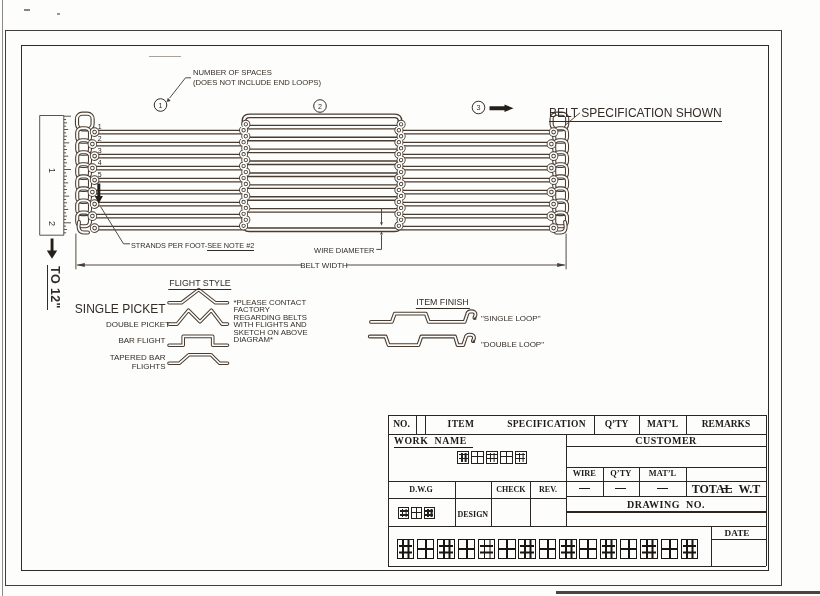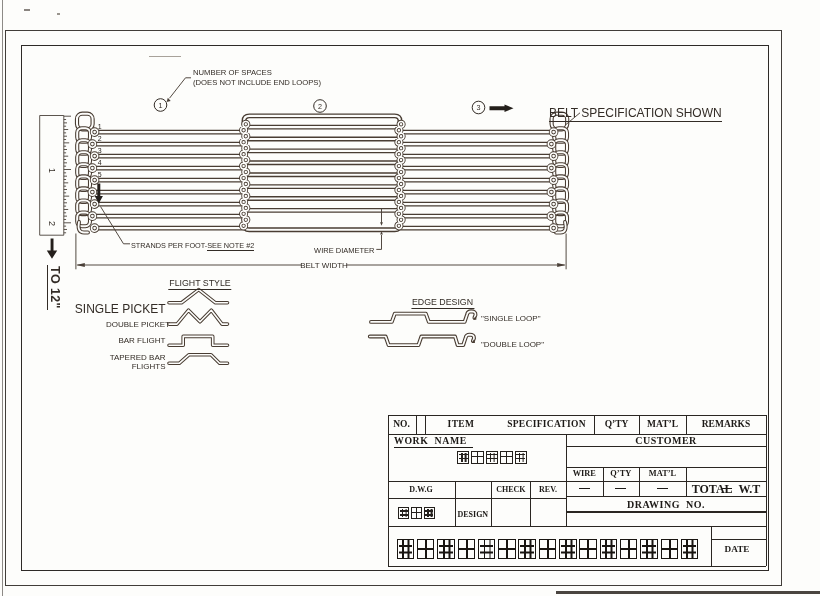--- a/index.html
+++ b/index.html
@@ -400,22 +400,28 @@
 
 <div class="t r" style="left:165.5px;top:301.5px;font-size:12px;">SINGLE PICKET</div>
 
 <div class="t r" style="left:170px;top:319.5px;font-size:8px;">DOUBLE PICKET</div>
 
 <div class="t r" style="left:165.5px;top:336px;font-size:8px;">BAR FLIGHT</div>
 
 <div class="t r" style="left:165.5px;top:352.5px;font-size:8px;">TAPERED BAR</div>
 <div class="t r" style="left:165.5px;top:361.7px;font-size:8px;">FLIGHTS</div>
 
-
-<div class="t c" style="left:442.5px;top:297px;font-size:8.8px;border-bottom:1px solid #332c26;padding:0 1px 1px;">EDGE DESIGN</div>
+<div class="t" style="left:233.5px;top:299px;font-size:7.8px;line-height:7.42px;white-space:pre;">*PLEASE CONTACT
+FACTORY
+REGARDING BELTS
+WITH FLIGHTS AND
+SKETCH ON ABOVE
+DIAGRAM*</div>
+
+<div class="t c" style="left:442.5px;top:297px;font-size:8.8px;border-bottom:1px solid #332c26;padding:0 1px 1px;">ITEM FINISH</div>
 
 <div class="t" style="left:481px;top:314px;font-size:8px;">"SINGLE LOOP"</div>
 
 <div class="t" style="left:481px;top:340px;font-size:8px;">"DOUBLE LOOP"</div>
 
 <div class="t" style="left:45px;top:164.5px;width:13px;height:11px;font-size:9px;transform:rotate(90deg);text-align:center;">1</div>
 
 <div class="t" style="left:45px;top:218px;width:13px;height:11px;font-size:9px;transform:rotate(90deg);text-align:center;">2</div>
 
 <div class="t" style="left:32px;top:280px;width:45px;height:14px;font-size:12.5px;font-weight:600;letter-spacing:0.4px;transform:rotate(90deg);text-align:center;border-bottom:1.2px solid #332c26;">TO 12"</div>
@@ -477,15 +483,15 @@
 
 <div class="t c ser" style="left:421px;top:485px;font-size:8px;">D.W.G</div>
 <div class="t c ser" style="left:472.8px;top:485px;font-size:8px;margin-top:25px;">DESIGN</div>
 <div class="t c ser" style="left:510.8px;top:485px;font-size:8px;">CHECK</div>
 <div class="t c ser" style="left:548px;top:485px;font-size:8px;">REV.</div>
 
 <div class="t c ser" style="left:666px;top:498.5px;font-size:10px;letter-spacing:0.5px;">DRAWING&nbsp; NO.</div>
 
 <div class="t" style="left:398px;top:504.5px;"><span class="hzs2" style="width:11px;height:11.5px;margin-right:1.8px;"></span><span class="hzs" style="width:11px;height:11.5px;margin-right:1.8px;"></span><span class="hzs2" style="width:11px;height:11.5px;"></span></div>
 
-<div class="t c ser" style="left:737px;top:528px;font-size:9.2px;margin-top:16px;">DATE</div>
+<div class="t c ser" style="left:737px;top:528px;font-size:9.2px;">DATE</div>
 
 <div class="t" style="left:396.7px;top:539px;"><span class="hz2" style="width:17.5px;height:19.5px;margin-right:2.8px;"></span><span class="hz" style="width:17.5px;height:19.5px;margin-right:2.8px;"></span><span class="hz2" style="width:17.5px;height:19.5px;margin-right:2.8px;"></span><span class="hz" style="width:17.5px;height:19.5px;margin-right:2.8px;"></span><span class="hz2" style="width:17.5px;height:19.5px;margin-right:2.8px;"></span><span class="hz" style="width:17.5px;height:19.5px;margin-right:2.8px;"></span><span class="hz2" style="width:17.5px;height:19.5px;margin-right:2.8px;"></span><span class="hz" style="width:17.5px;height:19.5px;margin-right:2.8px;"></span><span class="hz2" style="width:17.5px;height:19.5px;margin-right:2.8px;"></span><span class="hz" style="width:17.5px;height:19.5px;margin-right:2.8px;"></span><span class="hz2" style="width:17.5px;height:19.5px;margin-right:2.8px;"></span><span class="hz" style="width:17.5px;height:19.5px;margin-right:2.8px;"></span><span class="hz2" style="width:17.5px;height:19.5px;margin-right:2.8px;"></span><span class="hz" style="width:17.5px;height:19.5px;margin-right:2.8px;"></span><span class="hz2" style="width:17.5px;height:19.5px;"></span></div>
 </div>
 </body></html>

